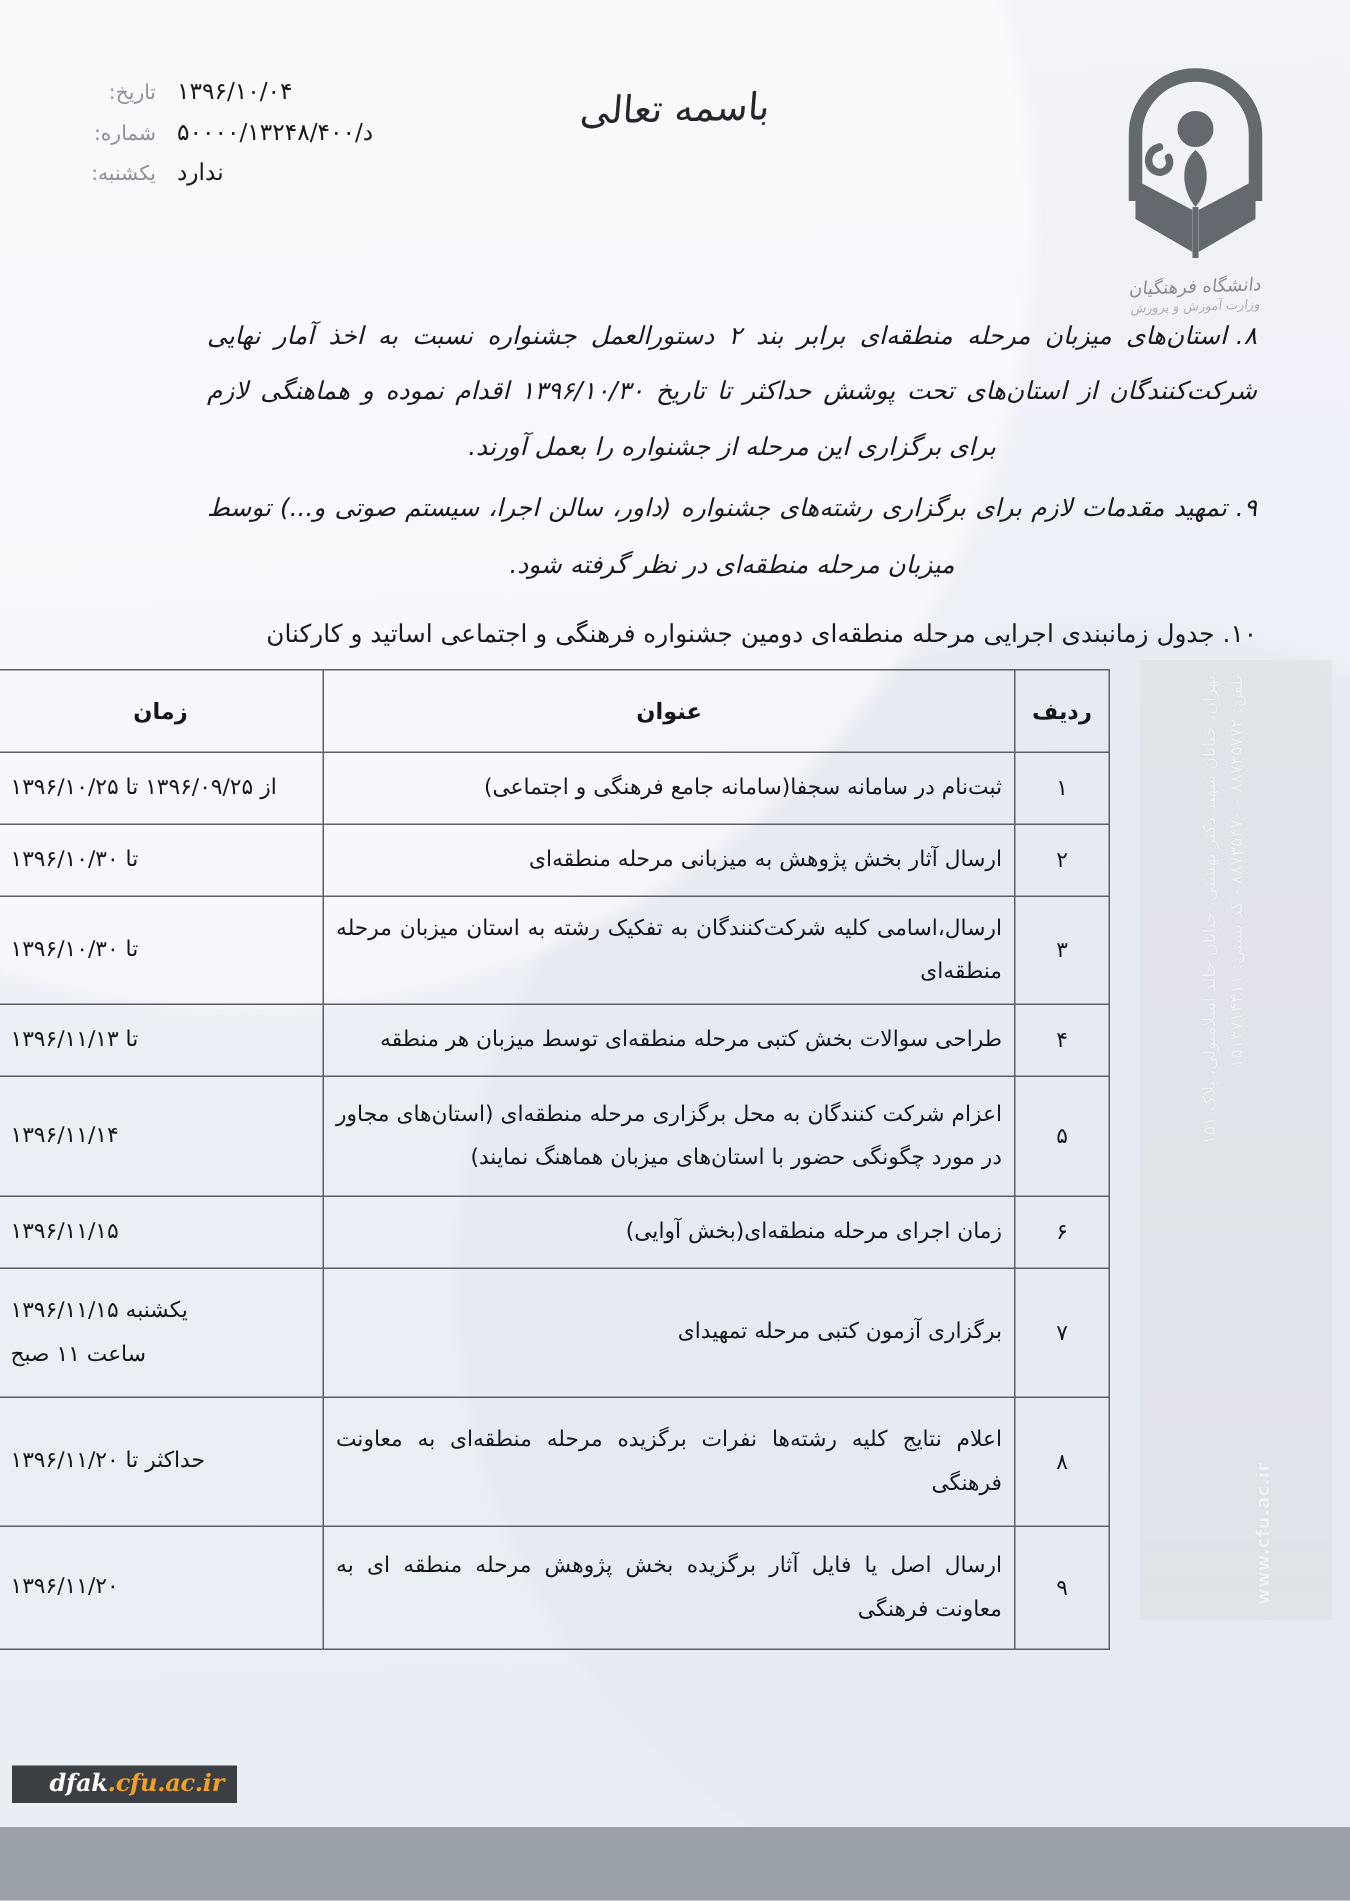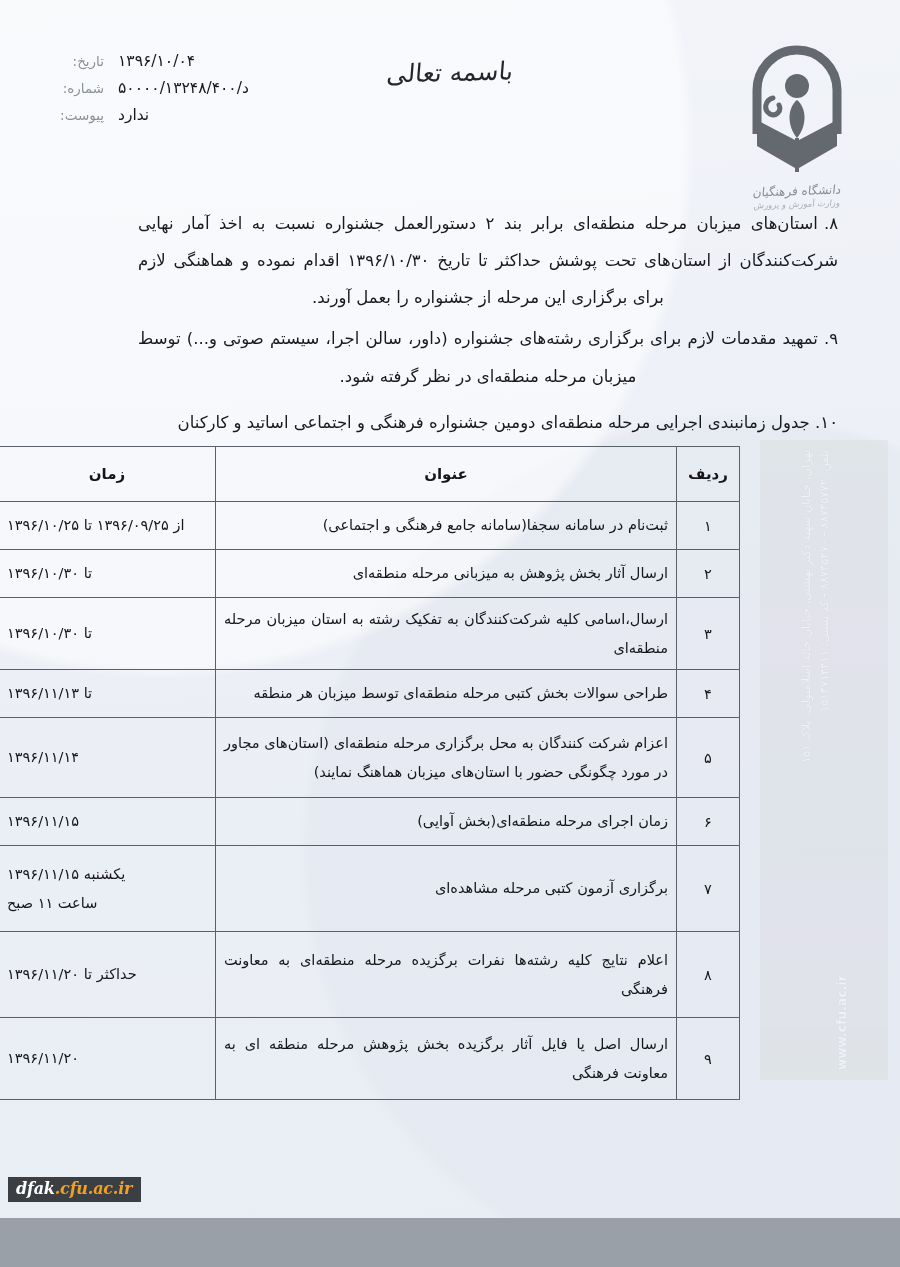--- a/index.html
+++ b/index.html
@@ -103,20 +103,21 @@
     width: 700px;
     direction: rtl;
   }
   p.para {
     margin: 0 0 4px 0;
     font-size: 16.5px;
     line-height: 2.25;
     text-align: justify;
     text-align-last: center;
     color: #17191e;
+    font-style: italic;
   }
   p.para.last-right { text-align-last: right; }
   p.para .num { margin-left: 6px; }
 
   
   .tbl-caption {
     position: absolute;
     top: 408px;
     right: 62px;
     width: 720px;
@@ -215,21 +216,21 @@
     font-weight: bold;
     font-size: 12px;
   }
 
   
   .footer-url {
     position: absolute;
     left: 8px;
     bottom: 16px;
     background: #3b3f44;
-    padding: 3px 9px 4px 8px;
+    padding: 3px 9px 4px 25px;
     font-family: "DejaVu Serif", "Liberation Serif", serif;
     font-style: italic;
     font-weight: bold;
     font-size: 16px;
     line-height: 1.1;
     direction: ltr;
     letter-spacing: -0.2px;
   }
   .footer-url .u-white { color: #ffffff; }
   .footer-url .u-orange { color: #f2a024; }
@@ -242,21 +243,21 @@
   <div class="hdr-meta">
     <div class="meta-row">
       <span class="meta-label">تاریخ:</span>
       <span class="meta-value">۱۳۹۶/۱۰/۰۴</span>
     </div>
     <div class="meta-row">
       <span class="meta-label">شماره:</span>
       <span class="meta-value">د/۵۰۰۰۰/۱۳۲۴۸/۴۰۰</span>
     </div>
     <div class="meta-row">
-      <span class="meta-label">پیوست:</span>
+      <span class="meta-label">یکشنبه:</span>
       <span class="meta-value">ندارد</span>
     </div>
   </div>
 
   <div class="basmala">باسمه تعالی</div>
 
   <div class="logo-wrap">
     <svg class="logo-mark" width="108" height="140" viewBox="0 0 108 140">
       <g fill="none" stroke="#4c5258" stroke-width="9">
         <path d="M14 92 L14 48 A40 40 0 0 1 94 48 L94 92"></path>
@@ -317,21 +318,21 @@
         <td class="col-title">اعزام شرکت کنندگان به محل برگزاری مرحله منطقه‌ای (استان‌های مجاور در مورد چگونگی حضور با استان‌های میزبان هماهنگ نمایند)</td>
         <td class="col-time">۱۳۹۶/۱۱/۱۴</td>
       </tr>
       <tr style="height:48px">
         <td class="col-no">۶</td>
         <td class="col-title wide">زمان اجرای مرحله منطقه‌ای(بخش آوایی)</td>
         <td class="col-time">۱۳۹۶/۱۱/۱۵</td>
       </tr>
       <tr style="height:86px">
         <td class="col-no">۷</td>
-        <td class="col-title wide">برگزاری آزمون کتبی مرحله مشاهده‌ای</td>
+        <td class="col-title wide">برگزاری آزمون کتبی مرحله تمهید‌ای</td>
         <td class="col-time">یکشنبه ۱۳۹۶/۱۱/۱۵
 ساعت ۱۱ صبح</td>
       </tr>
       <tr style="height:86px">
         <td class="col-no">۸</td>
         <td class="col-title">اعلام نتایج کلیه رشته‌ها نفرات برگزیده مرحله منطقه‌ای به معاونت فرهنگی</td>
         <td class="col-time">حداکثر تا ۱۳۹۶/۱۱/۲۰</td>
       </tr>
       <tr style="height:82px">
         <td class="col-no">۹</td>

